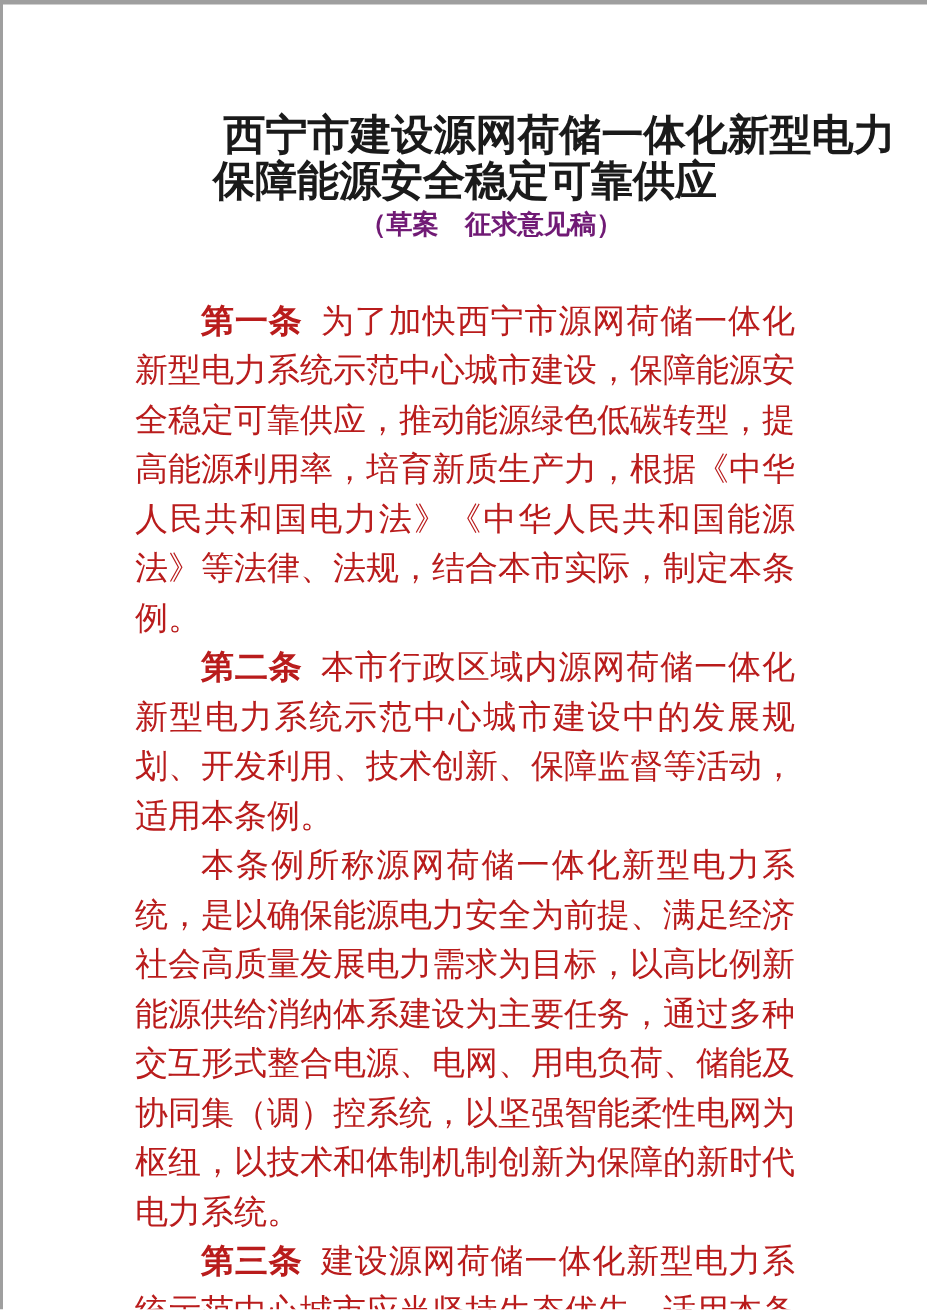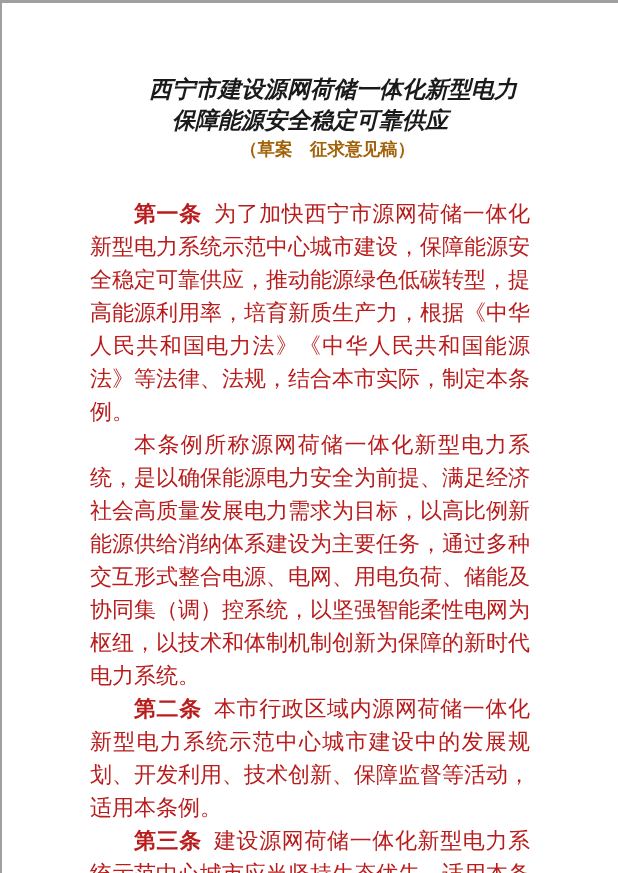--- a/index.html
+++ b/index.html
@@ -20,38 +20,37 @@
     color: #1f1f1f;
   }
   .title-block {
     margin-top: 71px;
     width: 434px;
     margin-left: auto;
     margin-right: auto;
   }
   .title-line {
     text-align: center;
-    font-size: 23px;
+    font-size: 28px;
     font-weight: bold;
     line-height: 31px;
     color: #1a1a1a;
     white-space: nowrap;
-    font-style: italic;
   }
   .title-line.first {
     
     text-indent: 2em;
   }
   .subtitle {
     text-align: center;
     font-size: 17.5px;
     font-weight: bold;
     line-height: 26px;
     text-indent: 2em; 
-    color: #a16207;
+    color: #701a75;
     white-space: nowrap;
   }
   .doc-body {
     width: 440px;
     margin: 35px auto 0 auto;
     font-size: 22px;
     line-height: 33px;
     text-align: justify;
     color: #b91c1c;
   }
@@ -75,20 +74,20 @@
 
   <div class="title-block">
     <div class="title-line first">西宁市建设源网荷储一体化新型电力</div>
     <div class="title-line">保障能源安全稳定可靠供应</div>
     <div class="subtitle">（草案　征求意见稿）</div>
   </div>
 
   <div class="doc-body">
     <p><span class="article-label">第一条</span><span>为了加快西宁市源网荷储一体化新型电力系统示范中心城市建设，保障能源安全稳定可靠供应，推动能源绿色低碳转型，提高能源利用率，培育新质生产力，根据《中华人民共和国电力法》《中华人民共和国能源法》等法律、法规，结合本市实际，制定本条例。</span></p>
 
+    <p><span class="article-label">第二条</span><span>本市行政区域内源网荷储一体化新型电力系统示范中心城市建设中的发展规划、开发利用、技术创新、保障监督等活动，适用本条例。</span></p>
+
     <p><span>本条例所称源网荷储一体化新型电力系统，是以确保能源电力安全为前提、满足经济社会高质量发展电力需求为目标，以高比例新能源供给消纳体系建设为主要任务，通过多种交互形式整合电源、电网、用电负荷、储能及协同集（调）控系统，以坚强智能柔性电网为枢纽，以技术和体制机制创新为保障的新时代电力系统。</span></p>
-
-    <p><span class="article-label">第二条</span><span>本市行政区域内源网荷储一体化新型电力系统示范中心城市建设中的发展规划、开发利用、技术创新、保障监督等活动，适用本条例。</span></p>
 
     <p><span class="article-label">第三条</span><span>建设源网荷储一体化新型电力系统示范中心城市应当坚持生态优先、适用本条例、安全充裕、经济高效、供需协同、灵活智能的原则，协同联动新型电力系统各环节，实现资源高效配置。</span></p>
   </div>
 
 </div>
 
 </body></html>

